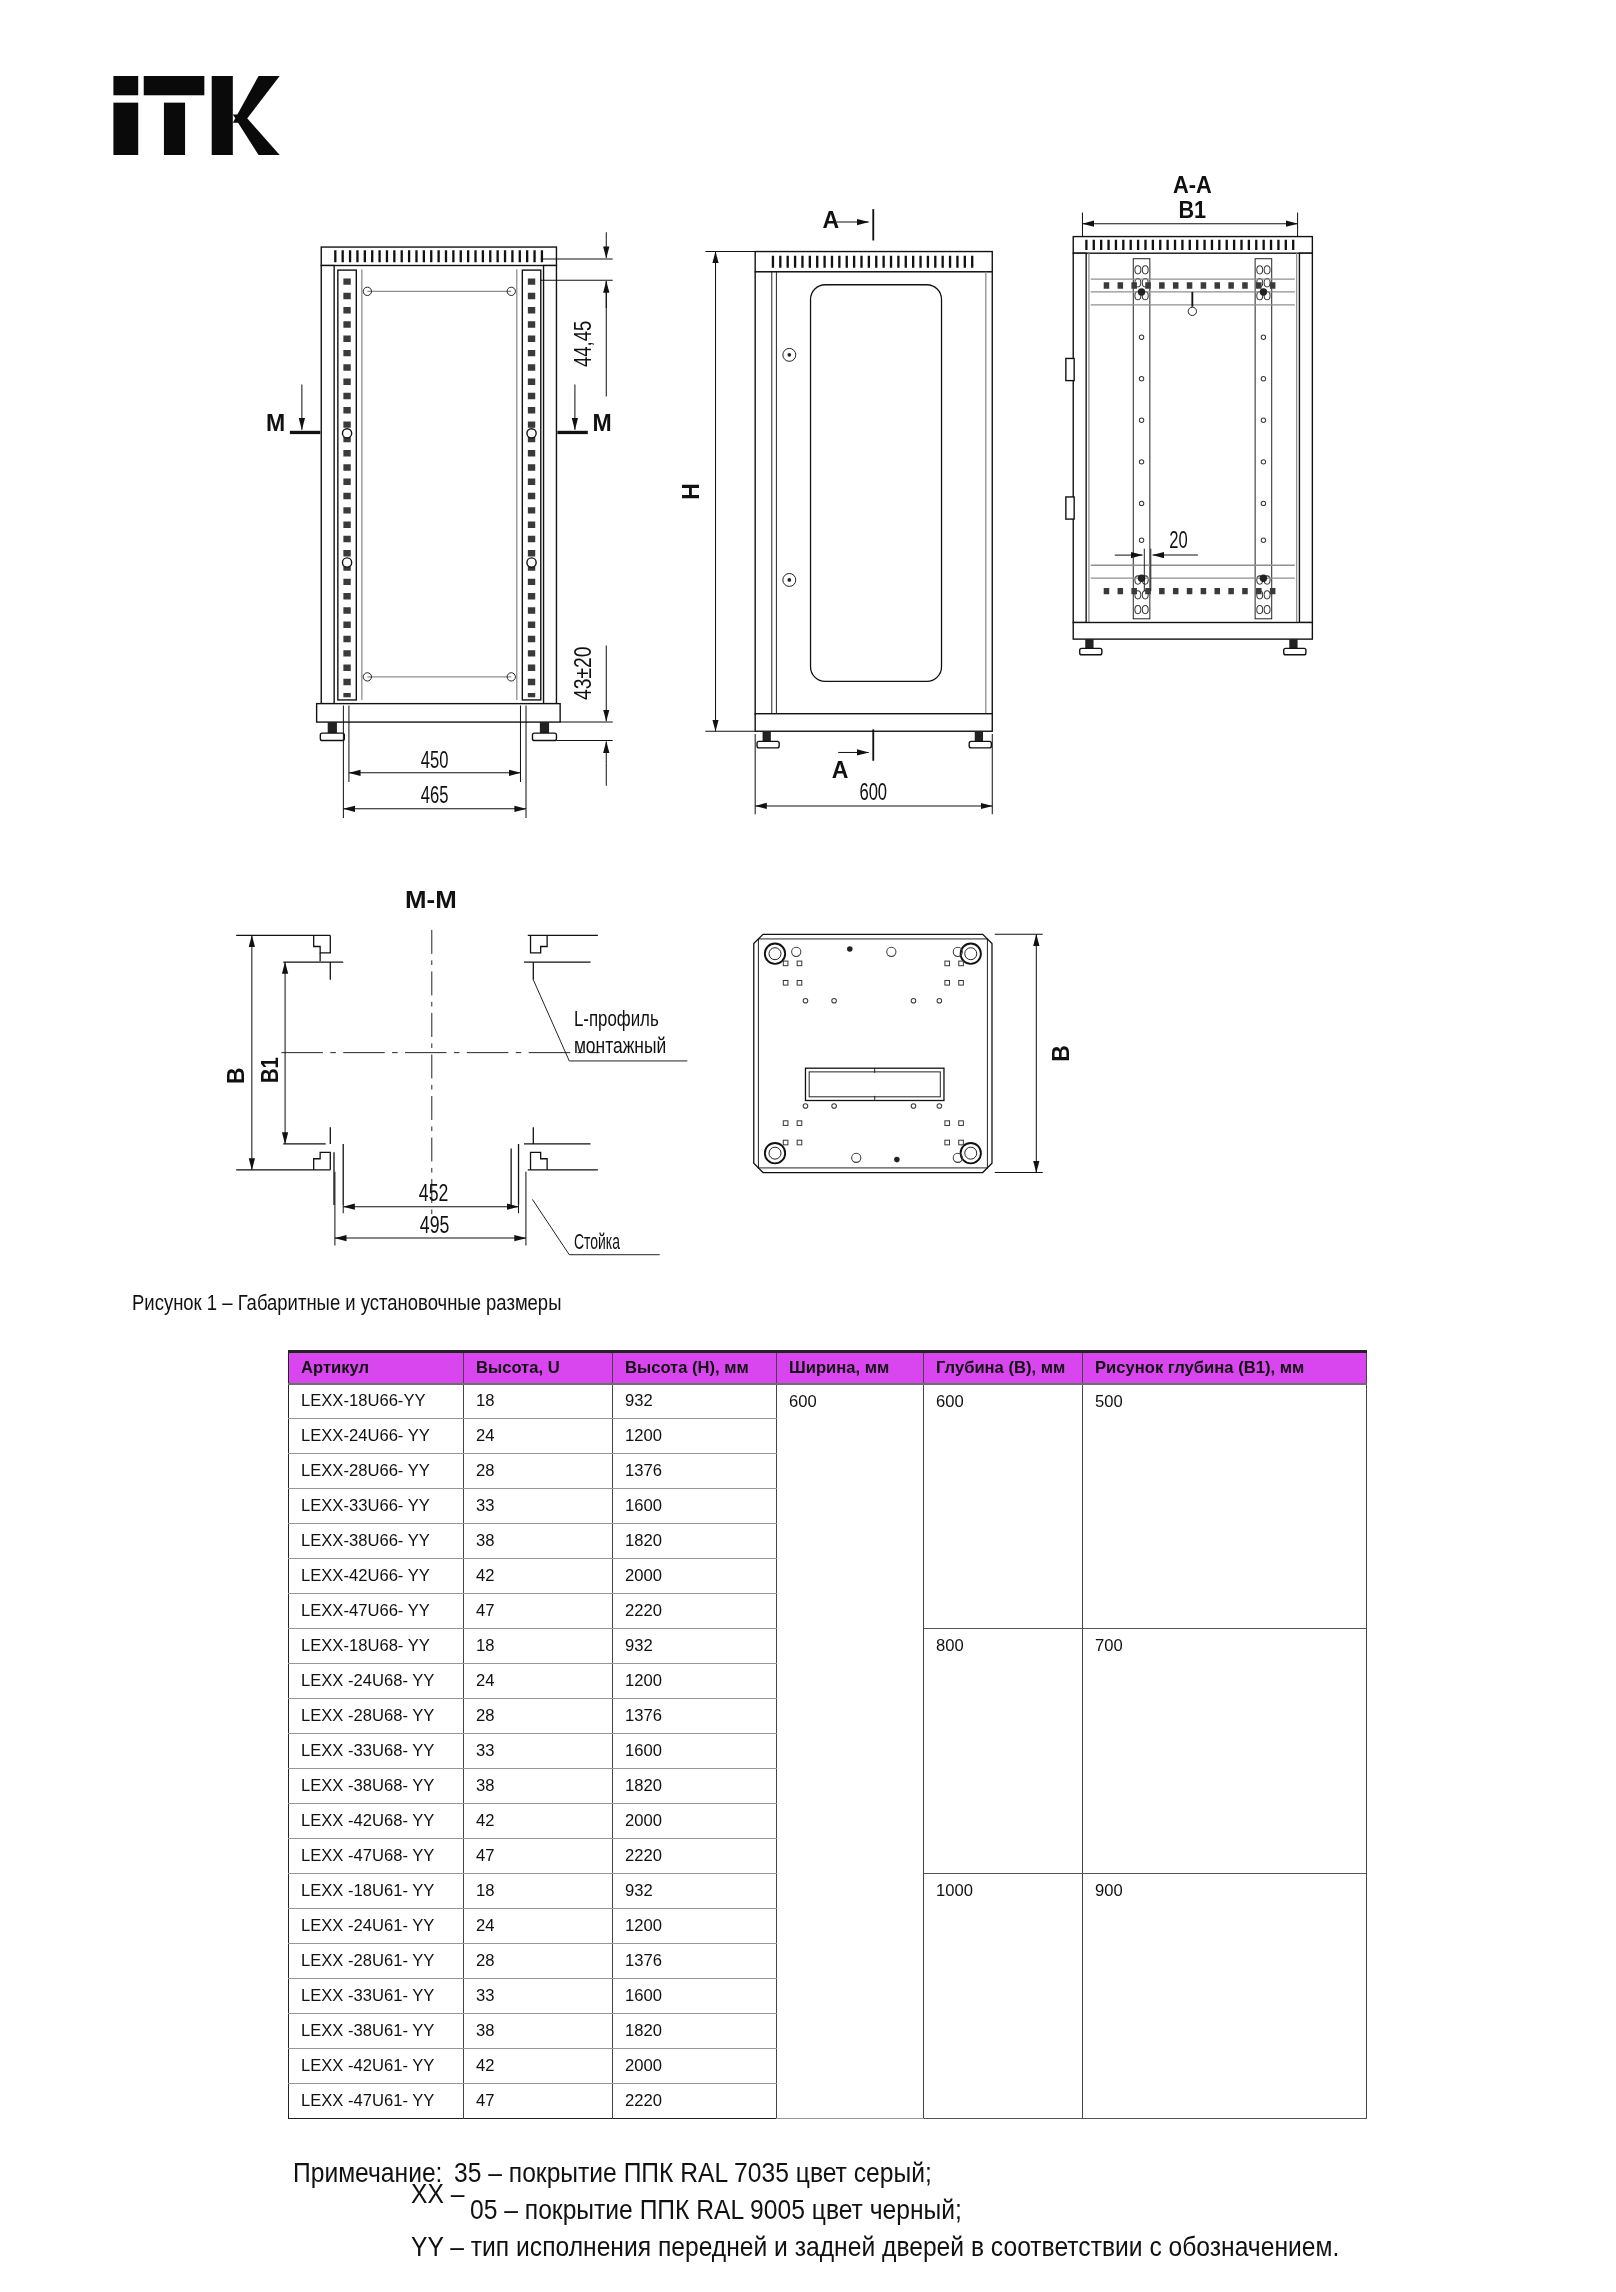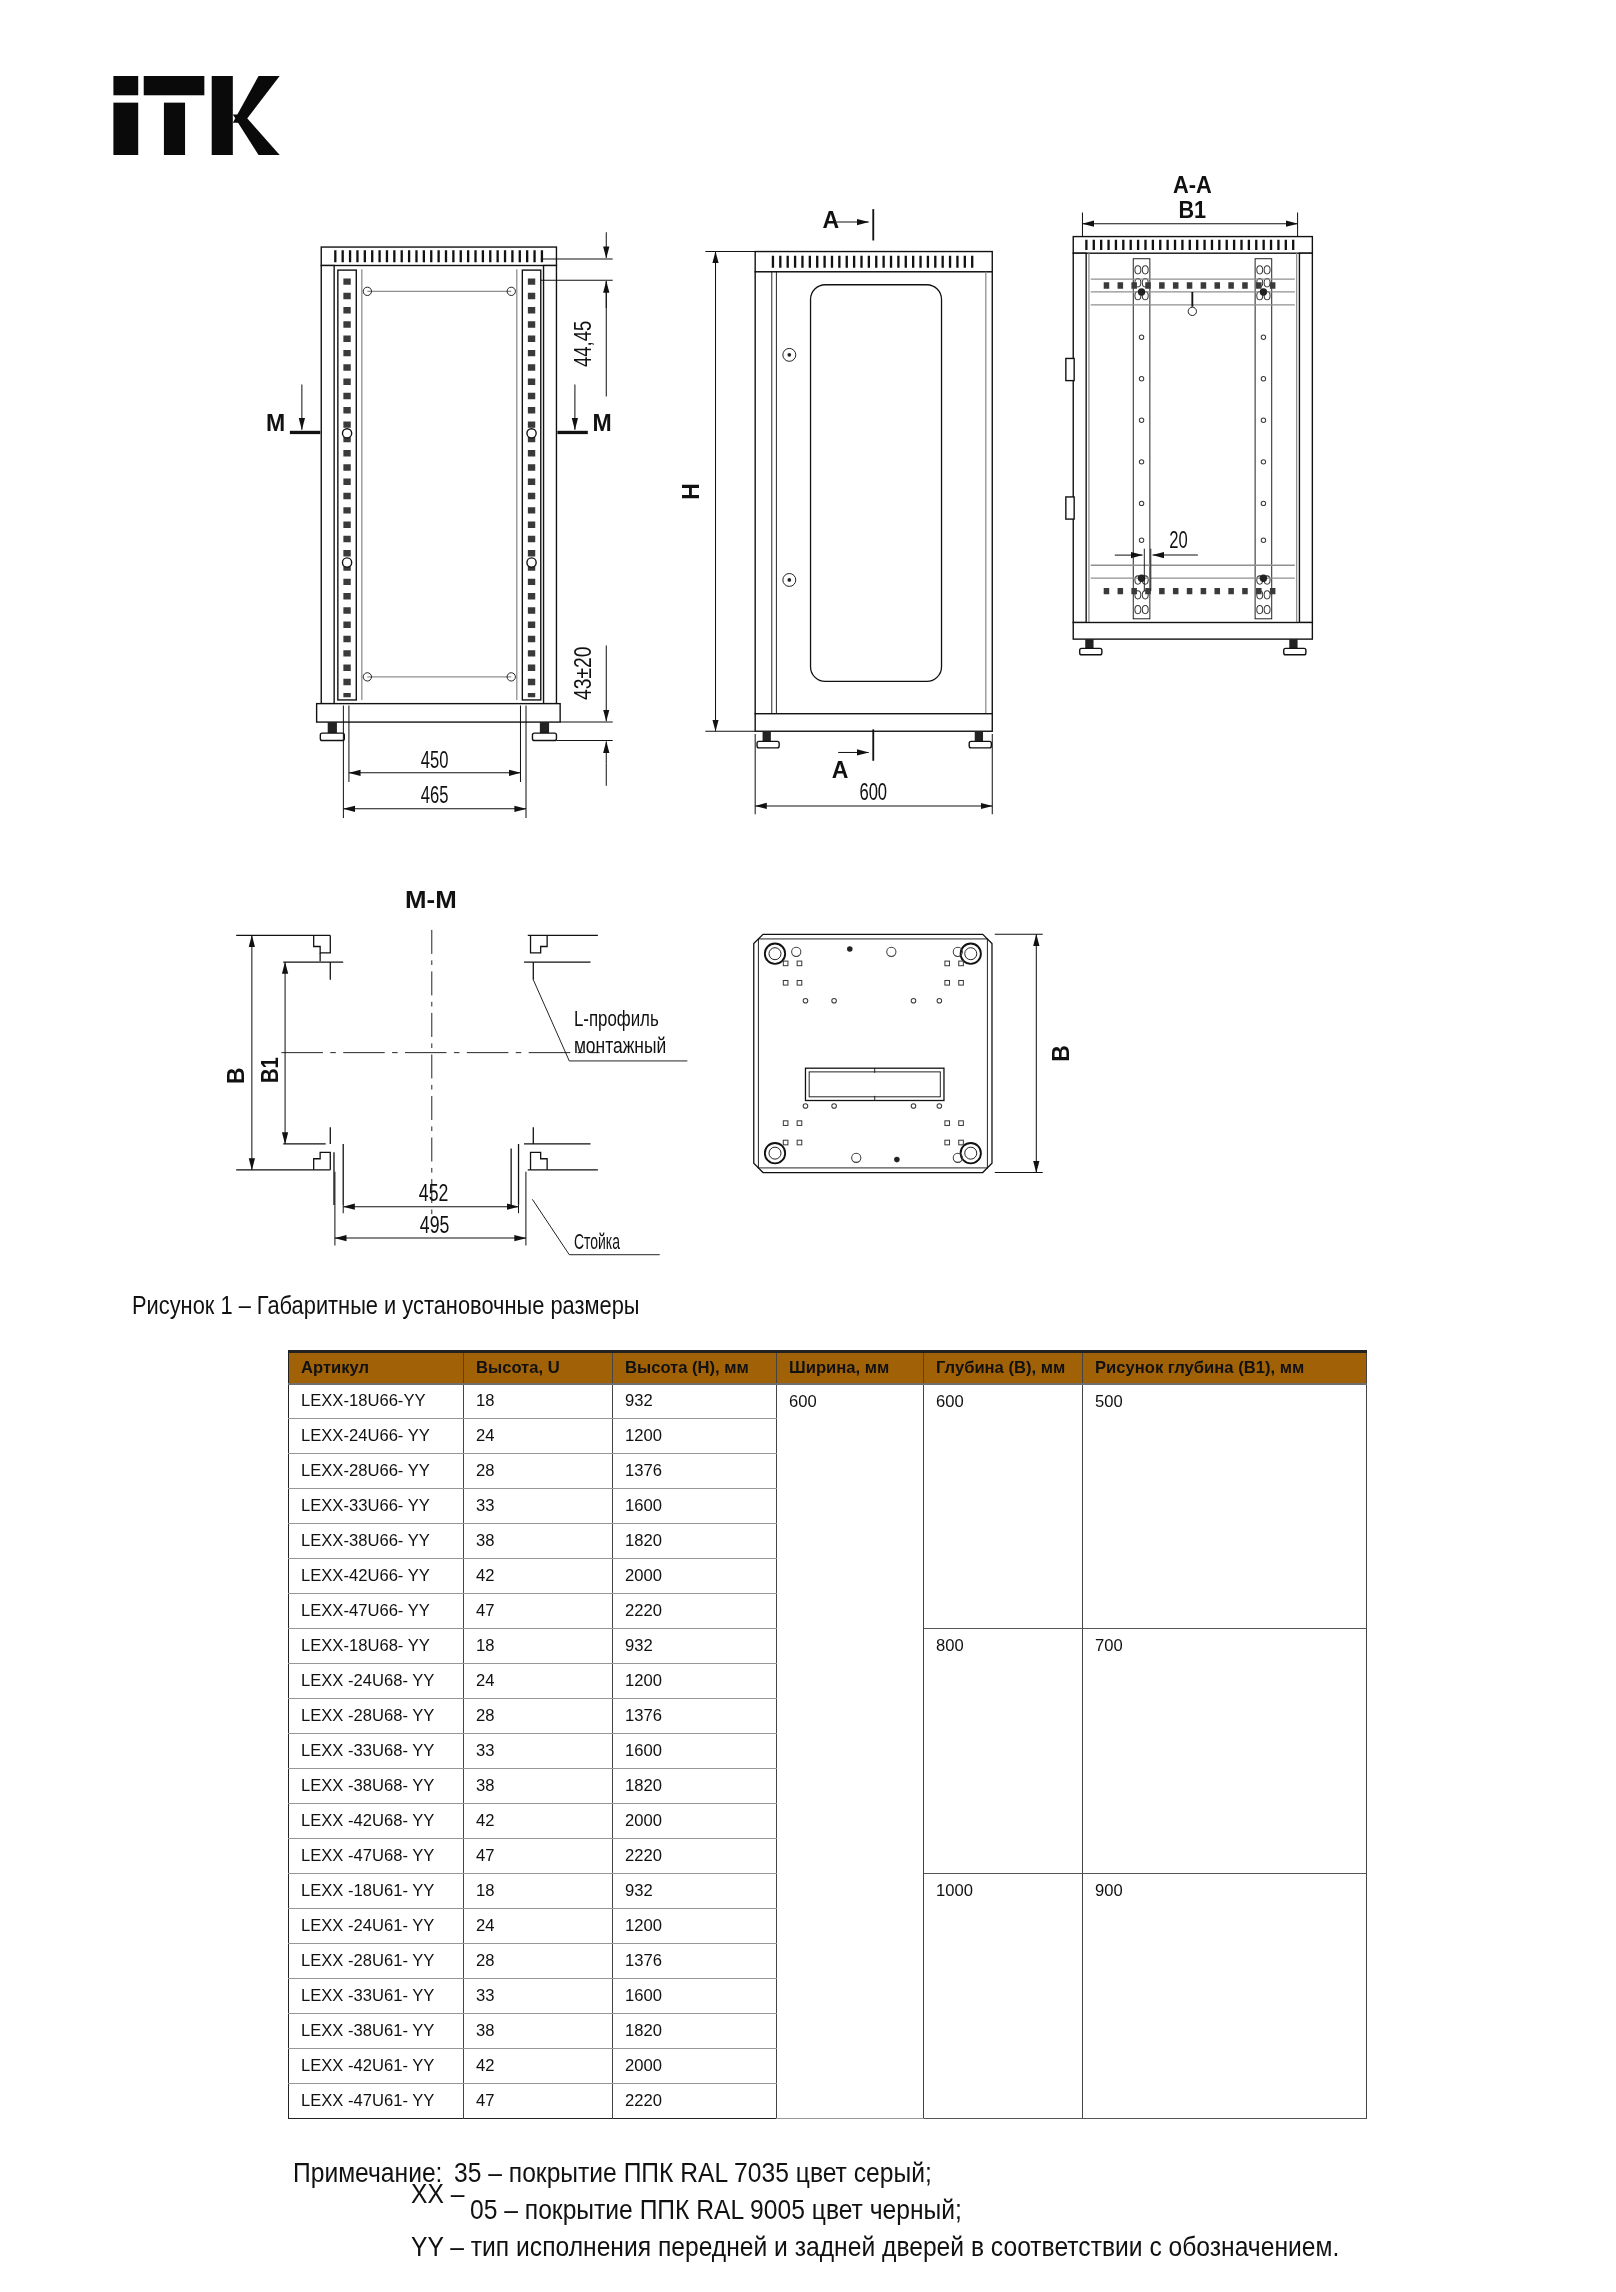--- a/index.html
+++ b/index.html
@@ -20,30 +20,30 @@
   .thick{ stroke:#111; stroke-width:3.6; fill:none; }
   .gray { stroke:#8f8f8f; stroke-width:1.4; fill:none; }
   .dimln{ stroke:#111; stroke-width:1.1; fill:none; }
   .vent { stroke:#111; fill:none; }
   .holes{ stroke:#3a3a3a; fill:none; }
   .wh   { fill:#ffffff; stroke:#111; stroke-width:1.5; }
   .dk   { fill:#222; stroke:none; }
   marker path { fill:#111; stroke:none; }
 
   
-  #caption { left:132px; top:1290px; font-size:26px; white-space:nowrap;text-align:center; }
+  #caption { left:132px; top:1290px; font-size:22px; white-space:nowrap;text-align:center; }
   #caption > span { display:inline-block; transform:scaleX(0.84); transform-origin:left center; }
   .note { font-size:28px; white-space:nowrap; }
   .note > span { display:inline-block; transform:scaleX(0.88); transform-origin:left center; }
 
   
   #size-table { position:absolute; left:288px; top:1350px; width:1078px;
                 border-collapse:collapse; table-layout:fixed; font-size:16.6px; }
   #size-table { border:1.5px solid #222; border-top:3px solid #222; }
-  #size-table th { background:#a16207; font-weight:bold; text-align:left;
+  #size-table th { background:#d946ef; font-weight:bold; text-align:left;
                    height:32px; padding:0 0 0 12px;
                    border-right:1.3px solid #444; border-bottom:2.4px solid #6e6e6e; }
   #size-table td { height:35px; padding:0 0 0 12px; vertical-align:middle;
                    border-right:1.3px solid #444; border-bottom:0.9px solid #979797; }
   #size-table tr:last-child td { border-bottom:none; }
   #size-table .c-width, #size-table .c-depth, #size-table .c-useful { vertical-align:top; padding-top:7.4px; }
   #size-table .c-depth, #size-table .c-useful { border-bottom:1.4px solid #555; }
 </style>
 </head>
 <body>

